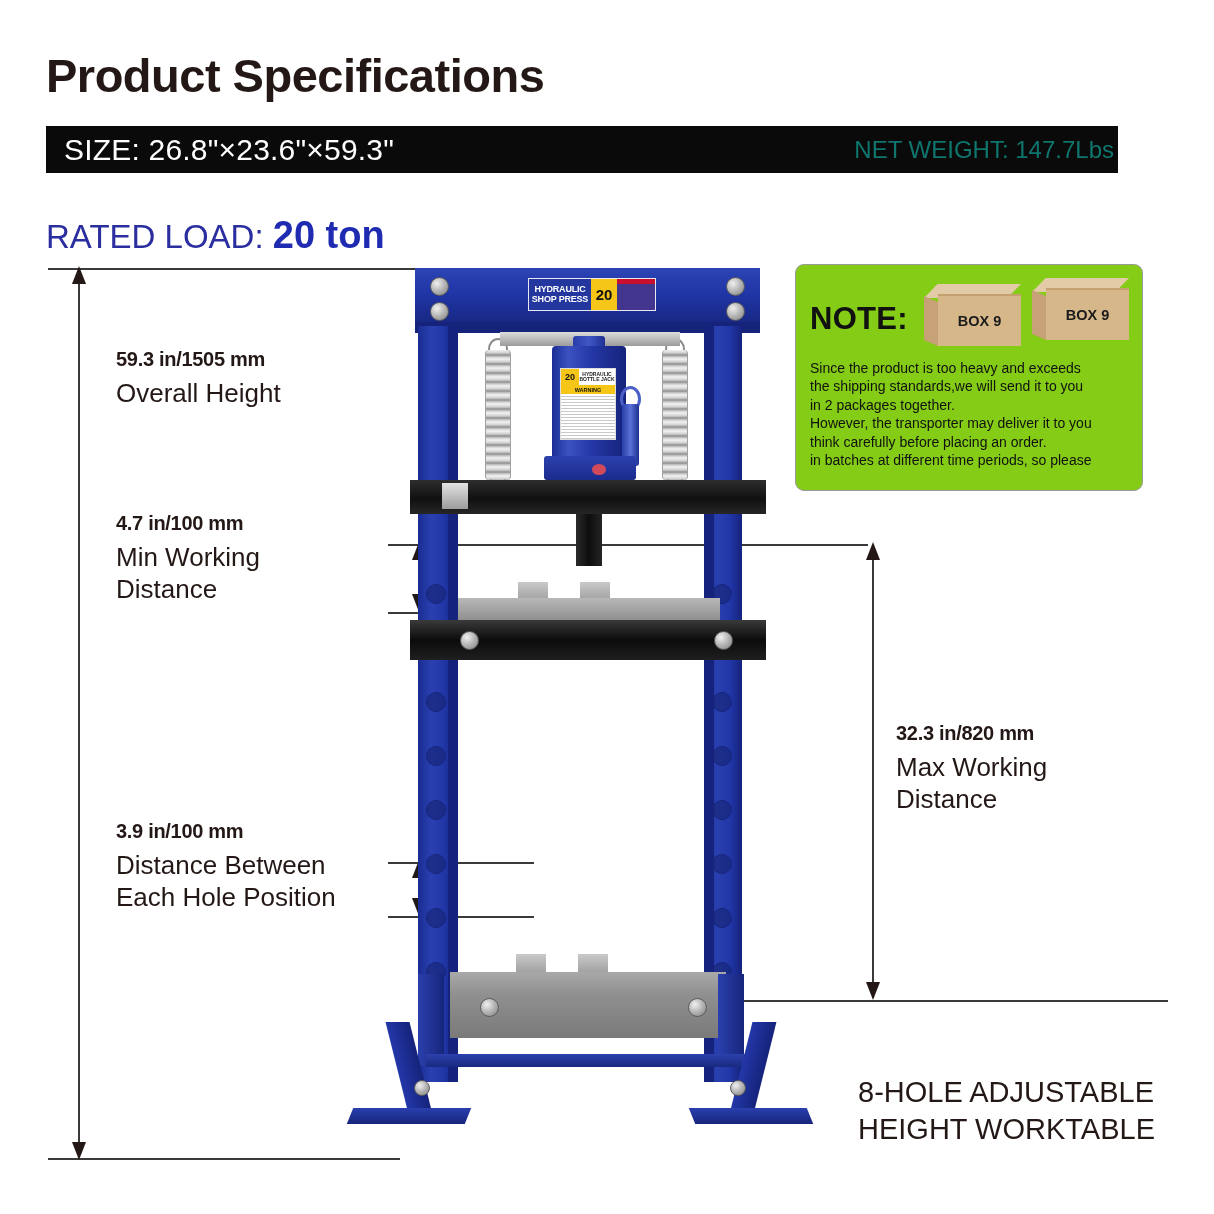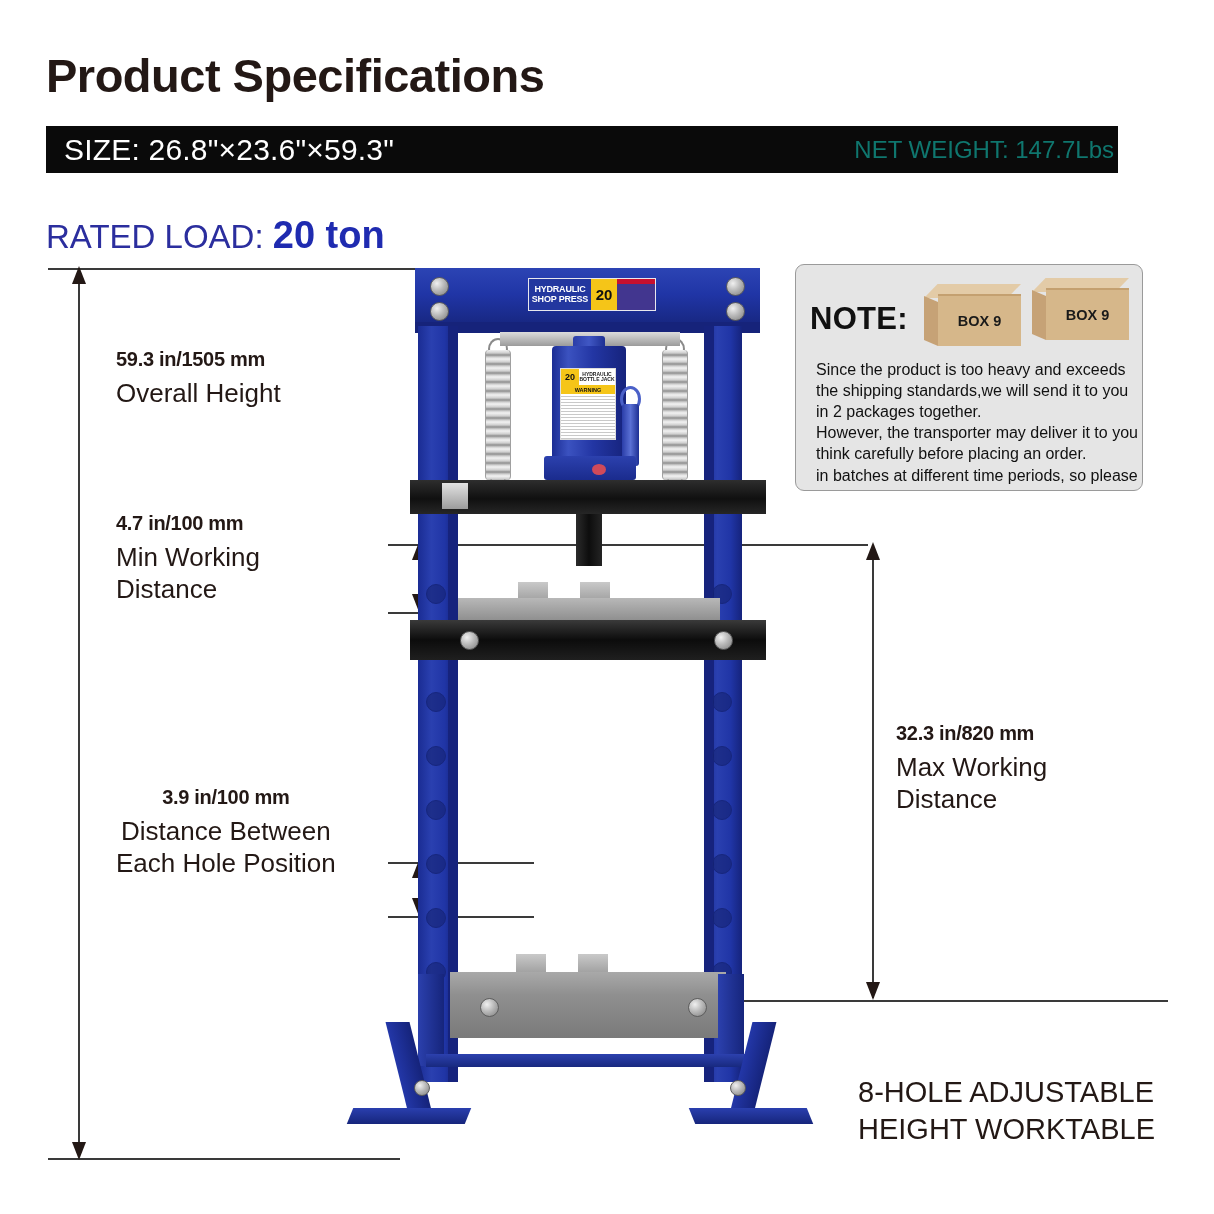--- a/index.html
+++ b/index.html
@@ -37,21 +37,21 @@
   }
   .rated-load .value { font-size: 38px; font-weight: bold; color: #1f2bb0; }
 
   
   .meas { position: absolute; color: #231815; }
   .meas .big { font-size: 20px; font-weight: bold; letter-spacing: -0.3px; white-space: nowrap; }
   .meas .sub { font-size: 26px; font-weight: normal; line-height: 1.22; margin-top: 7px; }
 
   #meas-overall { left: 116px; top: 348px; }
   #meas-min     { left: 116px; top: 512px; }
-  #meas-hole    { left: 116px; top: 786px; text-align: center; }
+  #meas-hole    { left: 116px; top: 820px; }
   #meas-max     { left: 896px; top: 722px; }
 
   .worktable-note {
     position: absolute; left: 858px; top: 1074px;
     font-size: 29px; line-height: 1.28; color: #231815; white-space: nowrap;
   }
 
   
   .hline { position: absolute; height: 0; border-top: 2px solid #3a3a3a; }
   .vline { position: absolute; width: 0; border-left: 2px solid #3a3a3a; }
@@ -60,29 +60,29 @@
     border-left: 7px solid transparent; border-right: 7px solid transparent;
   }
   .arrow-up   { border-bottom: 18px solid #231815; }
   .arrow-down { border-top: 18px solid #231815; }
 
   
   .note-box {
     position: absolute; left: 795px; top: 264px;
     width: 348px; height: 227px;
     border: 1.5px solid #9a9a9a; border-radius: 9px;
-    background: #e5e5e5;
+    background: #84cc16;
   }
   .note-head { position: absolute; left: 14px; top: 36px; }
   .note-head .note-word {
     font-size: 31px; font-weight: bold; color: #111; letter-spacing: 0.3px;
   }
   .note-body {
-    position: absolute; left: 20px; top: 94px; width: 322px;
-    font-size: 16px; line-height: 1.32; color: #111;
+    position: absolute; left: 14px; top: 94px; width: 322px;
+    font-size: 14px; line-height: 1.32; color: #111;
   }
   .boxes { position: absolute; left: 128px; top: 13px; width: 212px; height: 74px; }
   .cardbox { position: absolute; width: 97px; height: 62px; }
   .cardbox .face {
     position: absolute; left: 14px; top: 12px; width: 83px; height: 50px;
     background: #d6b78a;
     display: flex; align-items: center; justify-content: center;
     font-size: 14.5px; font-weight: bold; color: #1a1a1a;
   }
   .cardbox .side {

